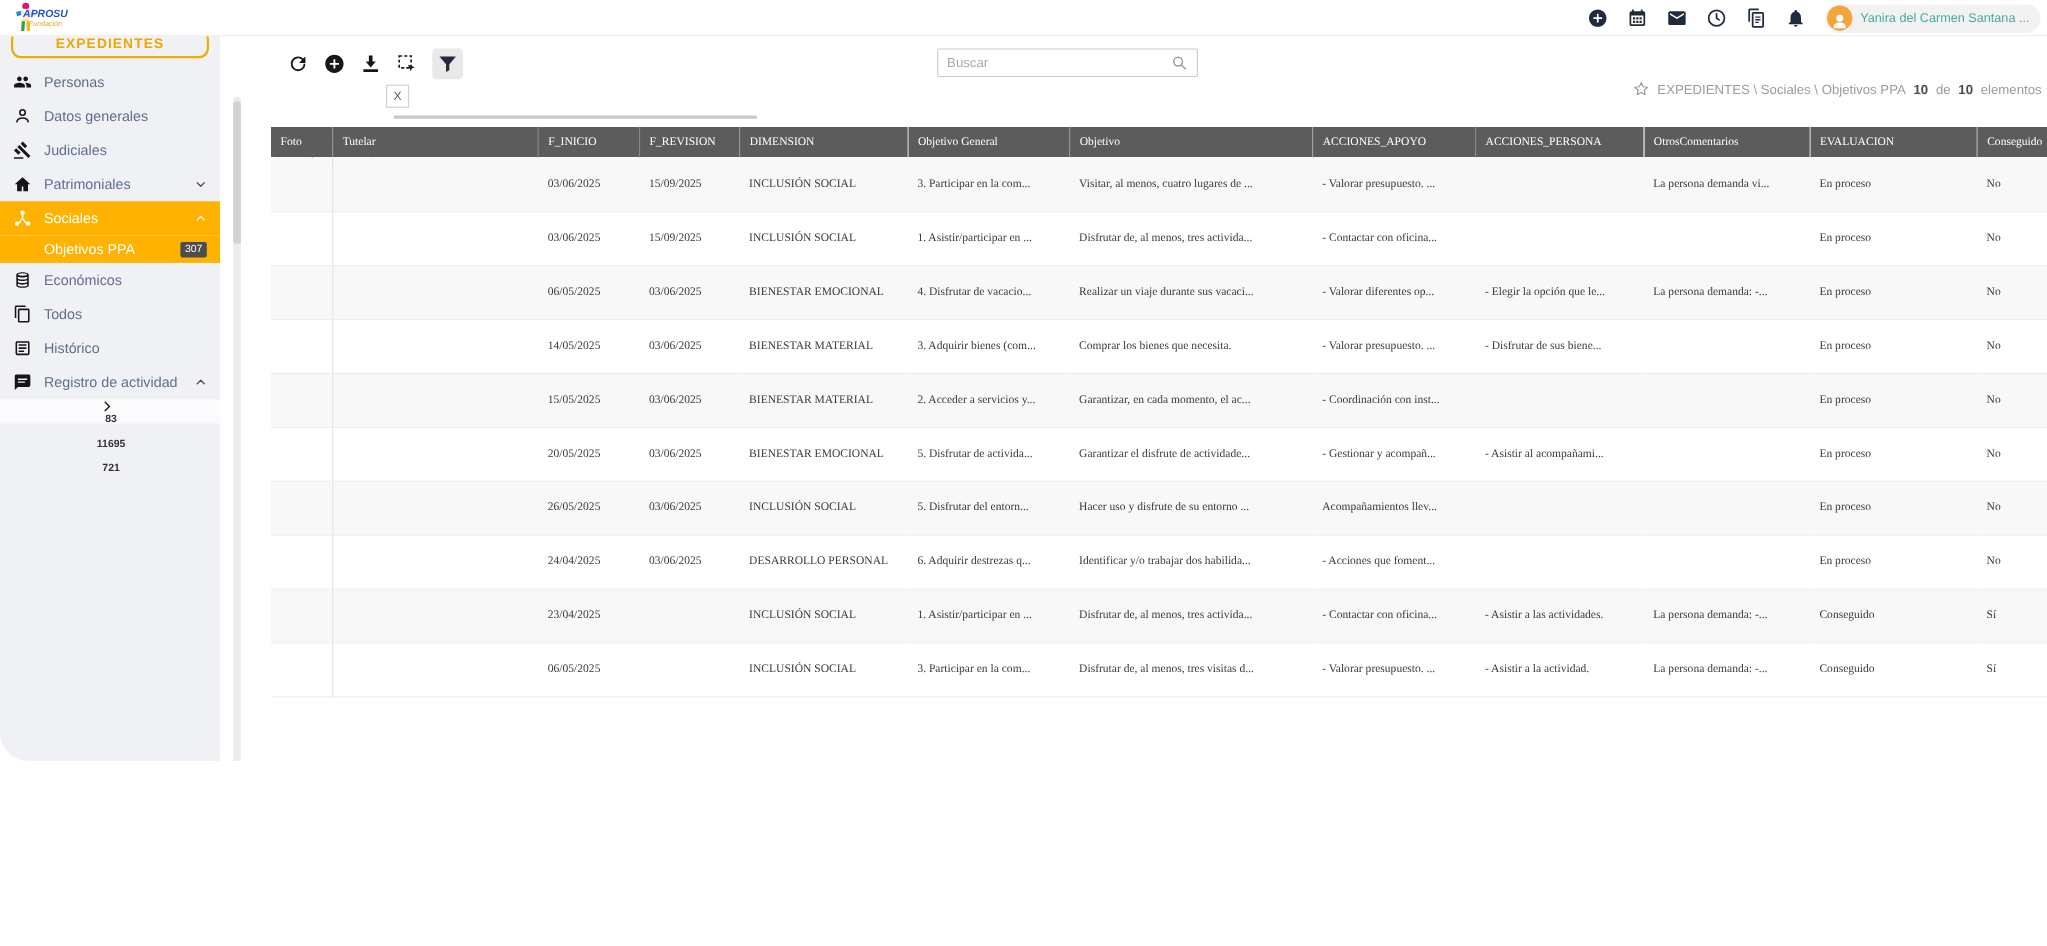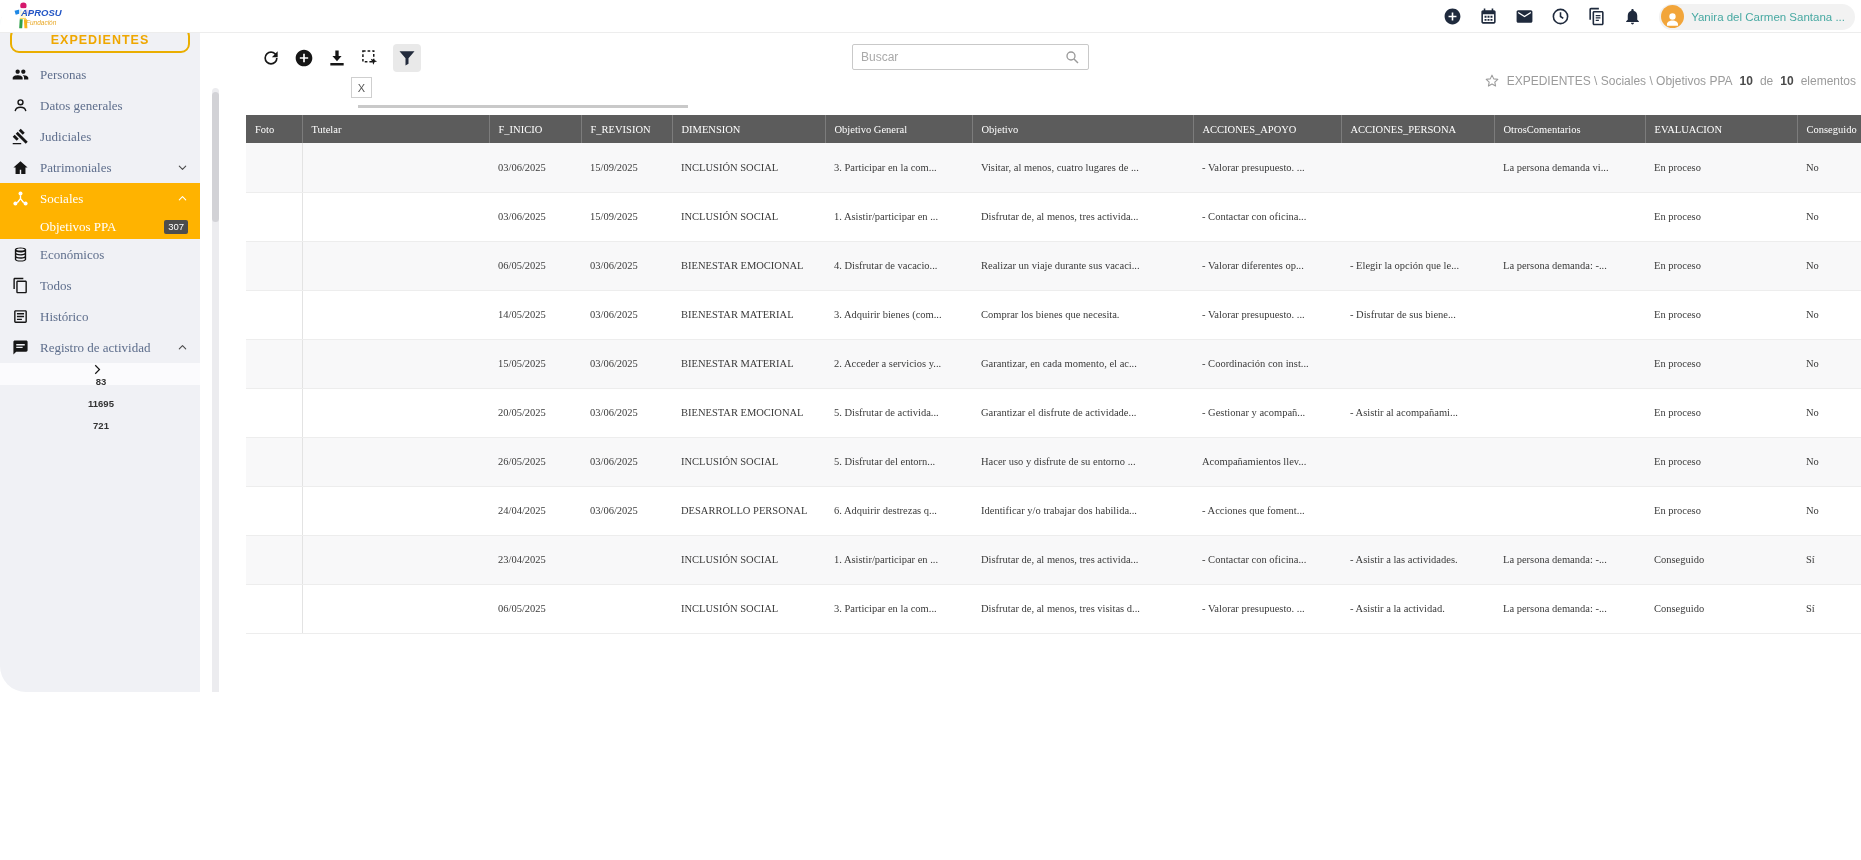--- a/index.html
+++ b/index.html
@@ -28,21 +28,21 @@
 
   
   .sidebar{position:absolute;left:0;top:17px;width:200px;height:827px;background:#f0f1f5;z-index:5;}
   .sidebar-teal{position:absolute;left:0;bottom:0;width:100%;height:4px;background:#35b2a6;}
   .section-btn{margin:10px 10px 6px;height:26px;border:2px solid #eaae00;border-radius:9px;background:transparent;
                display:flex;align-items:center;justify-content:center;color:#efa700;font-weight:bold;
                font-size:12.5px;letter-spacing:1px;cursor:pointer;}
   .sb-item{display:flex;align-items:center;height:31px;padding:0 12px;color:#5e6e8c;font-size:13px;cursor:pointer;}
   .sb-icon{width:17px;height:17px;margin-right:11px;color:#161616;flex:none;}
   .sb-icon svg{width:100%;height:100%;display:block;}
-  .sb-label{flex:1;white-space:nowrap;overflow:hidden;font-family:Liberation Serif, serif;}
+  .sb-label{flex:1;white-space:nowrap;overflow:hidden;}
   .sb-chevron{width:11px;height:11px;color:#4a4a4a;flex:none;}
   .sb-chevron svg{width:100%;height:100%;display:block;}
   .sb-item.active{background:#ffb300;color:#fff;}
   .sb-item.active .sb-icon,.sb-item.active .sb-chevron{color:#fff;}
   .sb-item.child{height:25px;}
   .badge{background:#4d4d4d;color:#fff;font-size:9.5px;padding:1px 4px;border-radius:2px;line-height:12px;}
   .sb-item.subitem{height:22px;font-size:12px;padding-left:14px;flex-direction:column;}
   .subitem .sb-icon{width:13px;height:13px;margin:0 9px 0 2px;}
   .subitem.selected{background:#fbfbfd;}
   .count{font-size:9.5px;font-weight:bold;color:#333;}

